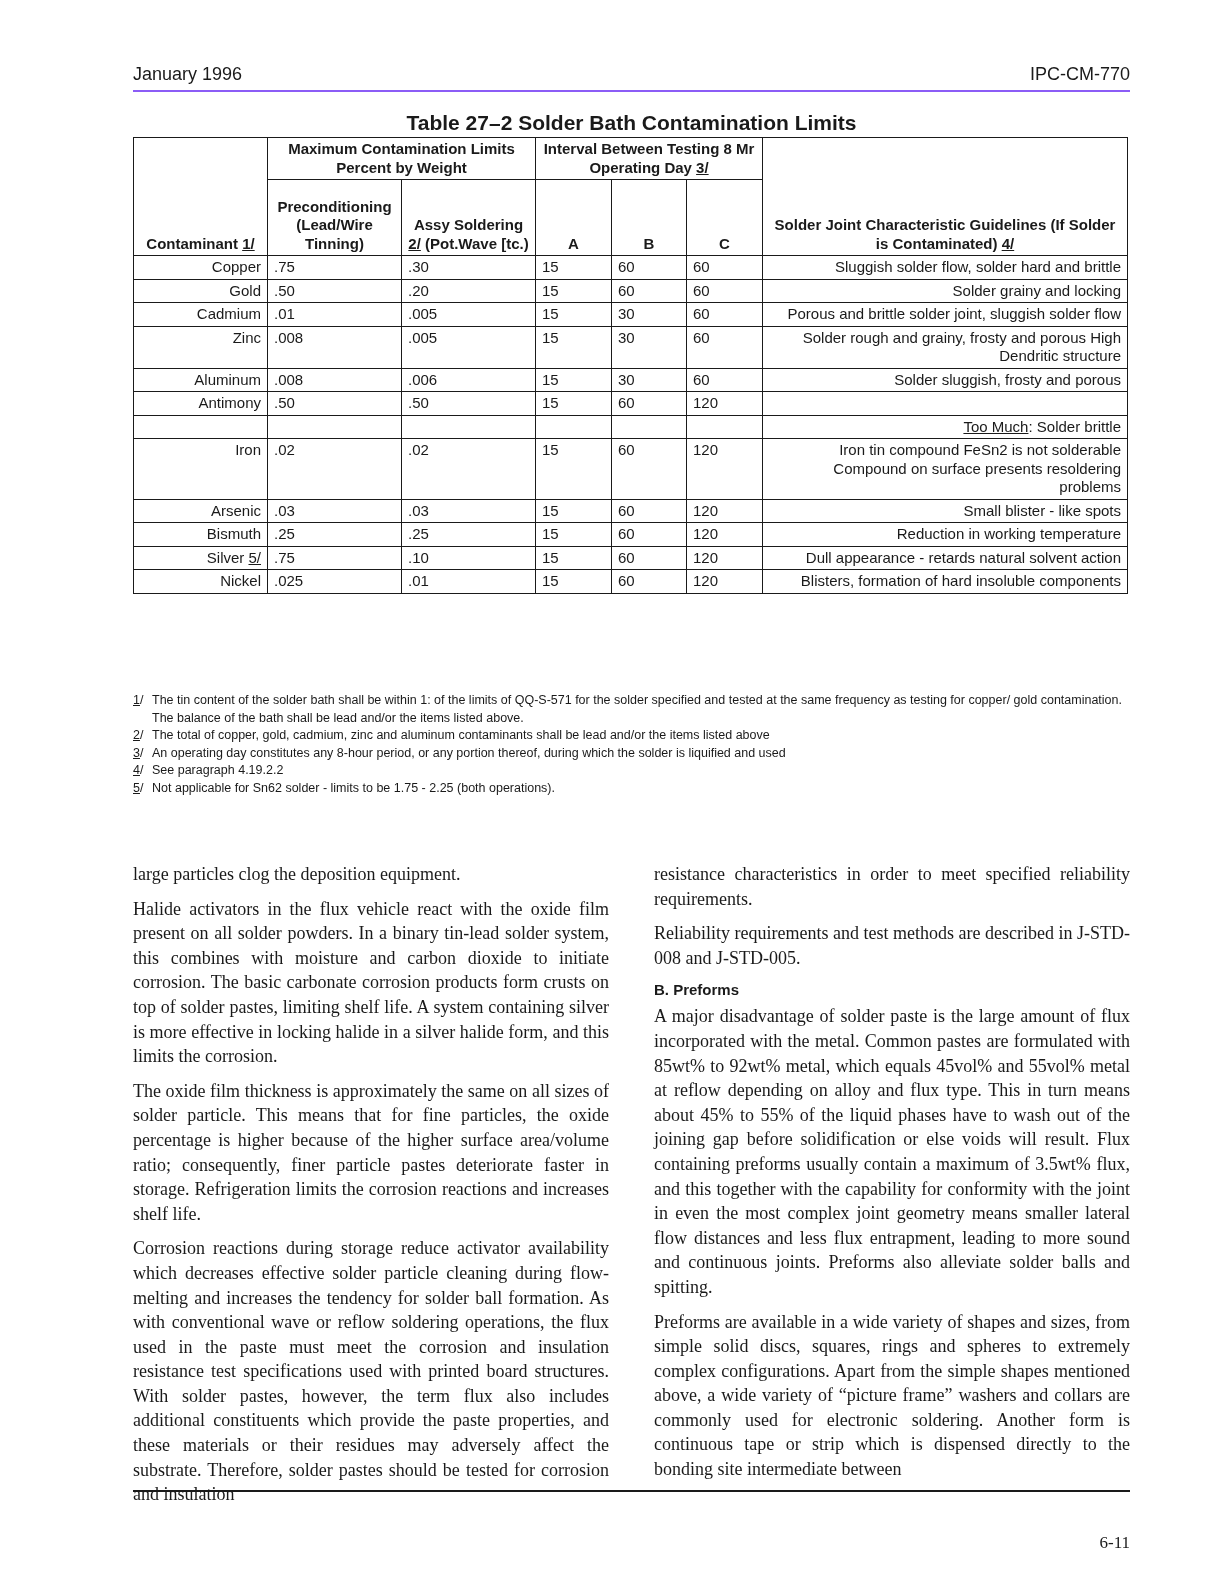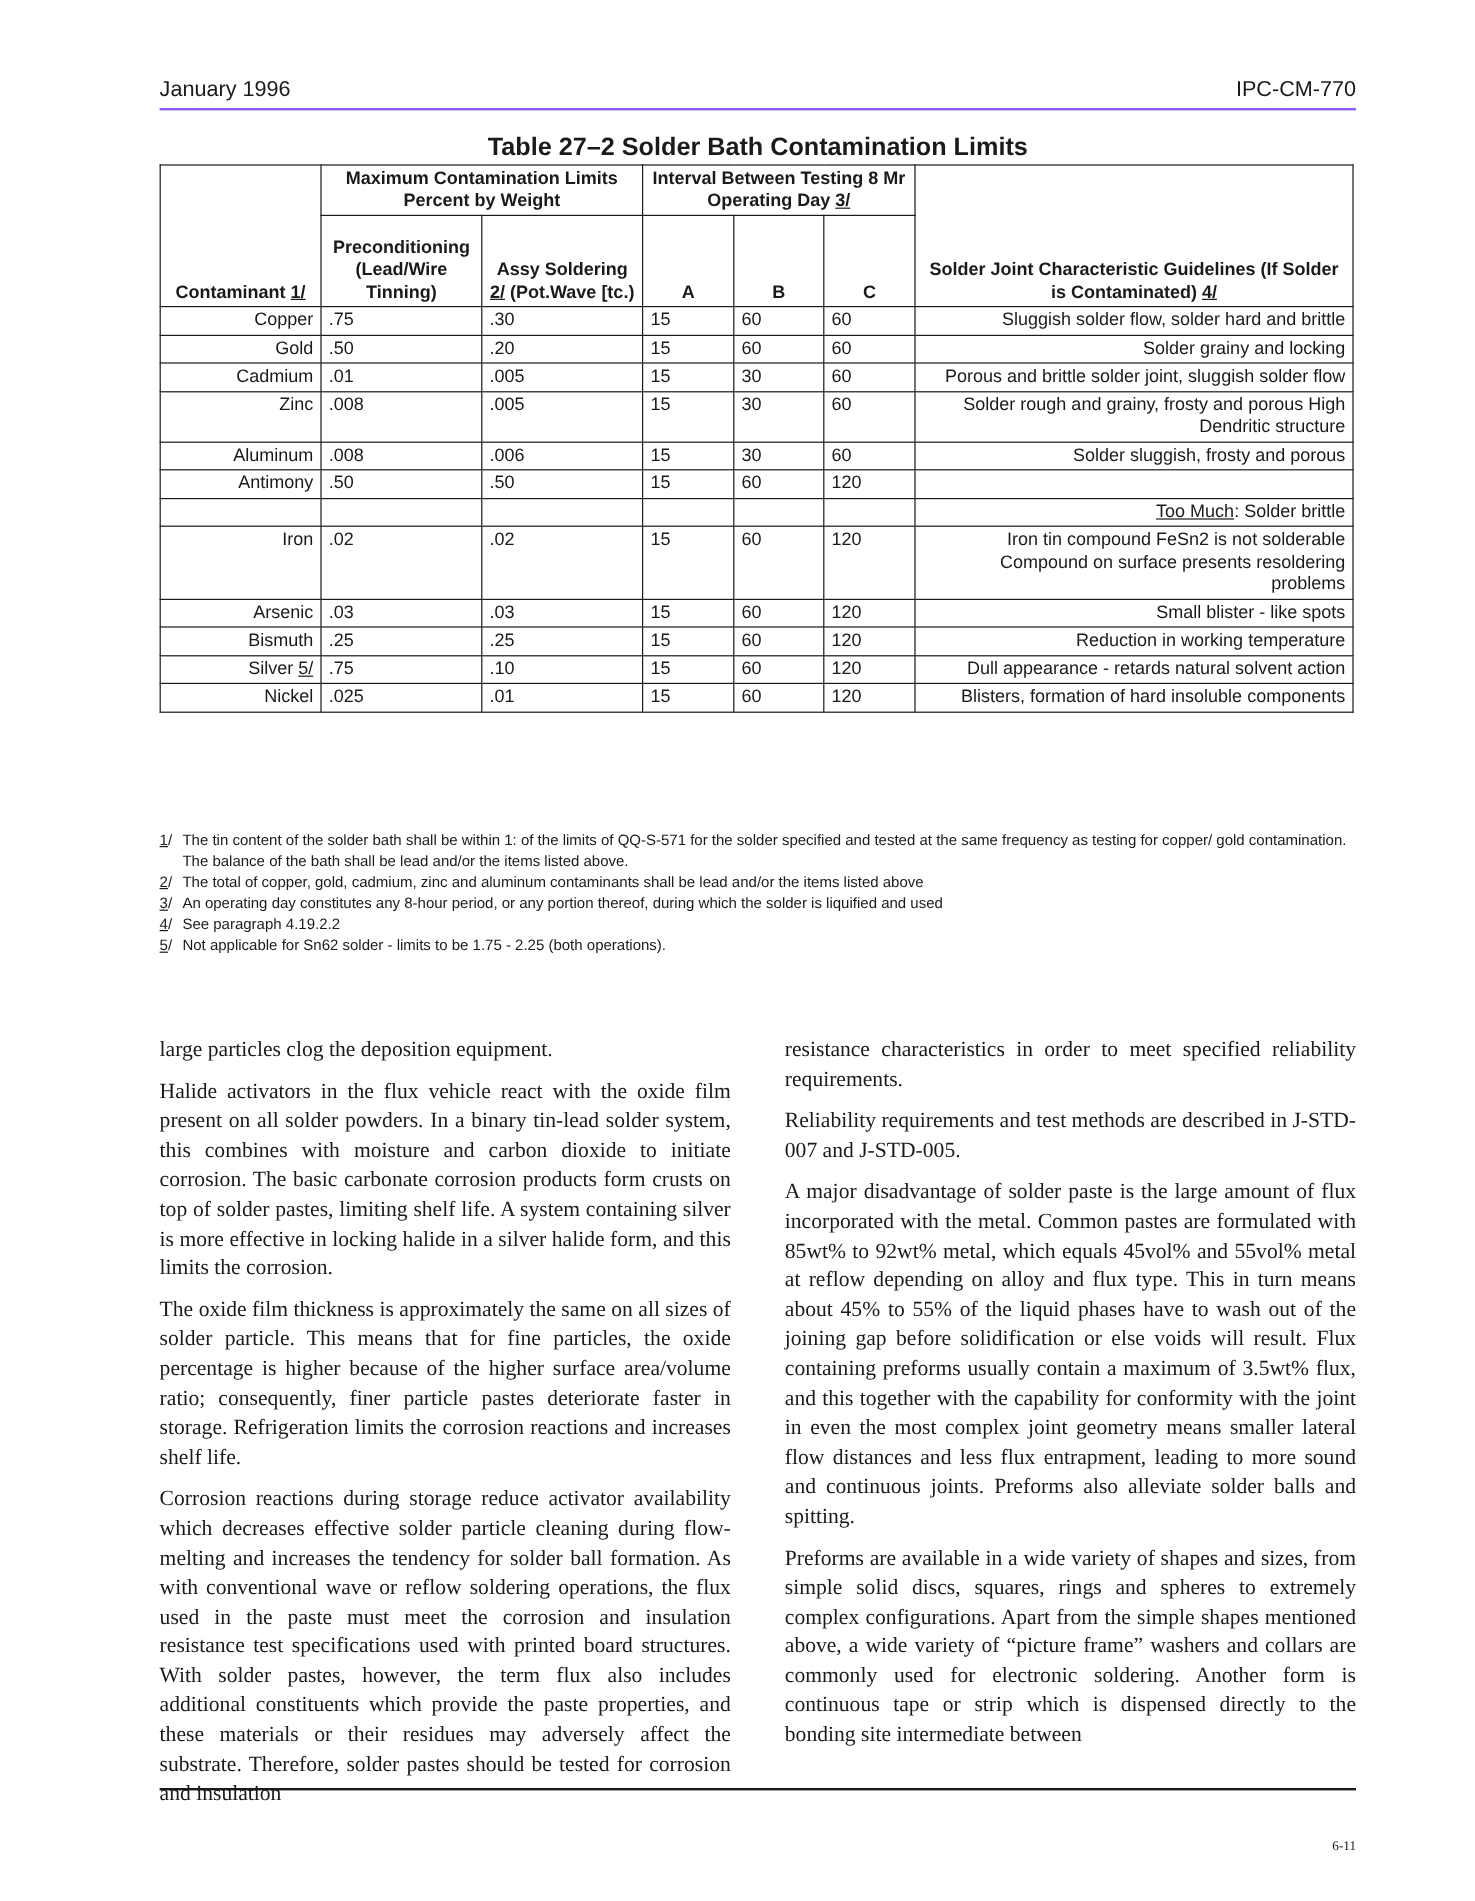--- a/index.html
+++ b/index.html
@@ -26,21 +26,21 @@
   .fn .num span { text-decoration: underline; }
   .fn .txt { flex: 1; }
 
   .col { position: absolute; width: 476px; font-size: 18px; line-height: 24.6px; text-align: justify; }
   .col p { margin: 0 0 10px 0; }
   .col-left { left: 133px; top: 826px; }
   .col-right { left: 654px; top: 826px; }
   .col h3 { font-family: "Liberation Sans", "DejaVu Sans", sans-serif; font-size: 15px; font-weight: bold; margin: 4px 0 4px 0; line-height: 20px; }
 
   .footer-rule { position: absolute; left: 133px; top: 1490px; width: 997px; height: 0; border-top: 2px solid #1a1a1a; }
-  .page-num { position: absolute; right: 99px; top: 1497px; font-size: 11px; }
+  .page-num { position: absolute; right: 99px; top: 1497px; font-size: 17px; }
 </style>
 </head>
 <body>
 
 <div class="header sans">
   <span class="left">January 1996</span>
   <span class="right">IPC-CM-770</span>
 </div>
 
 <div class="table-title sans">Table 27–2   Solder Bath Contamination Limits</div>
@@ -215,19 +215,20 @@
 
 <div class="col col-left serif">
   <p>large particles clog the deposition equipment.</p>
   <p>Halide activators in the flux vehicle react with the oxide film present on all solder powders. In a binary tin-lead solder system, this combines with moisture and carbon dioxide to initiate corrosion. The basic carbonate corrosion products form crusts on top of solder pastes, limiting shelf life. A system containing silver is more effective in locking halide in a silver halide form, and this limits the corrosion.</p>
   <p>The oxide film thickness is approximately the same on all sizes of solder particle. This means that for fine particles, the oxide percentage is higher because of the higher surface area/volume ratio; consequently, finer particle pastes deteriorate faster in storage. Refrigeration limits the corrosion reactions and increases shelf life.</p>
   <p>Corrosion reactions during storage reduce activator availability which decreases effective solder particle cleaning during flow- melting and increases the tendency for solder ball formation. As with conventional wave or reflow soldering operations, the flux used in the paste must meet the corrosion and insulation resistance test specifications used with printed board structures. With solder pastes, however, the term flux also includes additional constituents which provide the paste properties, and these materials or their residues may adversely affect the substrate. Therefore, solder pastes should be tested for corrosion and insulation</p>
 </div>
 
 <div class="col col-right serif">
   <p>resistance characteristics in order to meet specified reliability requirements.</p>
-  <p>Reliability requirements and test methods are described in J-STD-007 and J-STD-005.</p>
+  <p>Reliability requirements and test methods are described in J-STD-008 and J-STD-005.</p>
+  <h3>B.  Preforms</h3>
   <p>A major disadvantage of solder paste is the large amount of flux incorporated with the metal. Common pastes are formulated with 85wt% to 92wt% metal, which equals 45vol% and 55vol% metal at reflow depending on alloy and flux type. This in turn means about 45% to 55% of the liquid phases have to wash out of the joining gap before solidification or else voids will result. Flux containing preforms usually contain a maximum of 3.5wt% flux, and this together with the capability for conformity with the joint in even the most complex joint geometry means smaller lateral flow distances and less flux entrapment, leading to more sound and continuous joints. Preforms also alleviate solder balls and spitting.</p>
   <p>Preforms are available in a wide variety of shapes and sizes, from simple solid discs, squares, rings and spheres to extremely complex configurations. Apart from the simple shapes mentioned above, a wide variety of “picture frame” washers and collars are commonly used for electronic soldering. Another form is continuous tape or strip which is dispensed directly to the bonding site intermediate between</p>
 </div>
 
 <div class="footer-rule"></div>
 <div class="page-num serif">6-11</div>
 
 </body></html>

